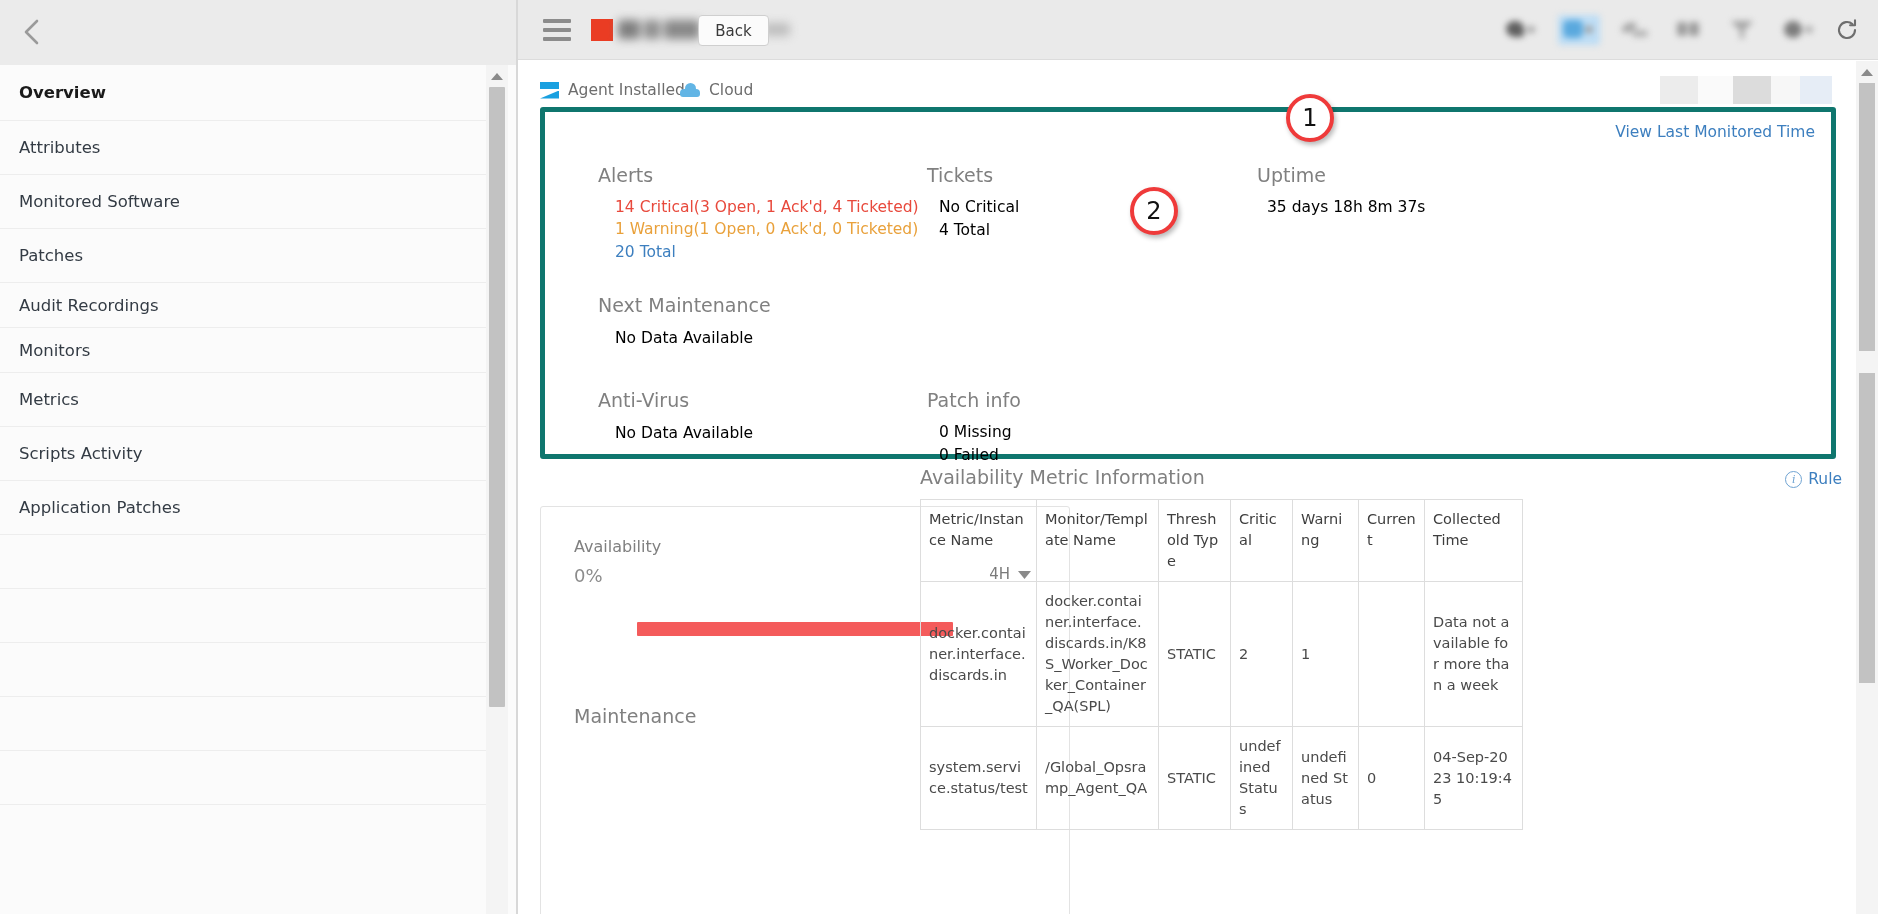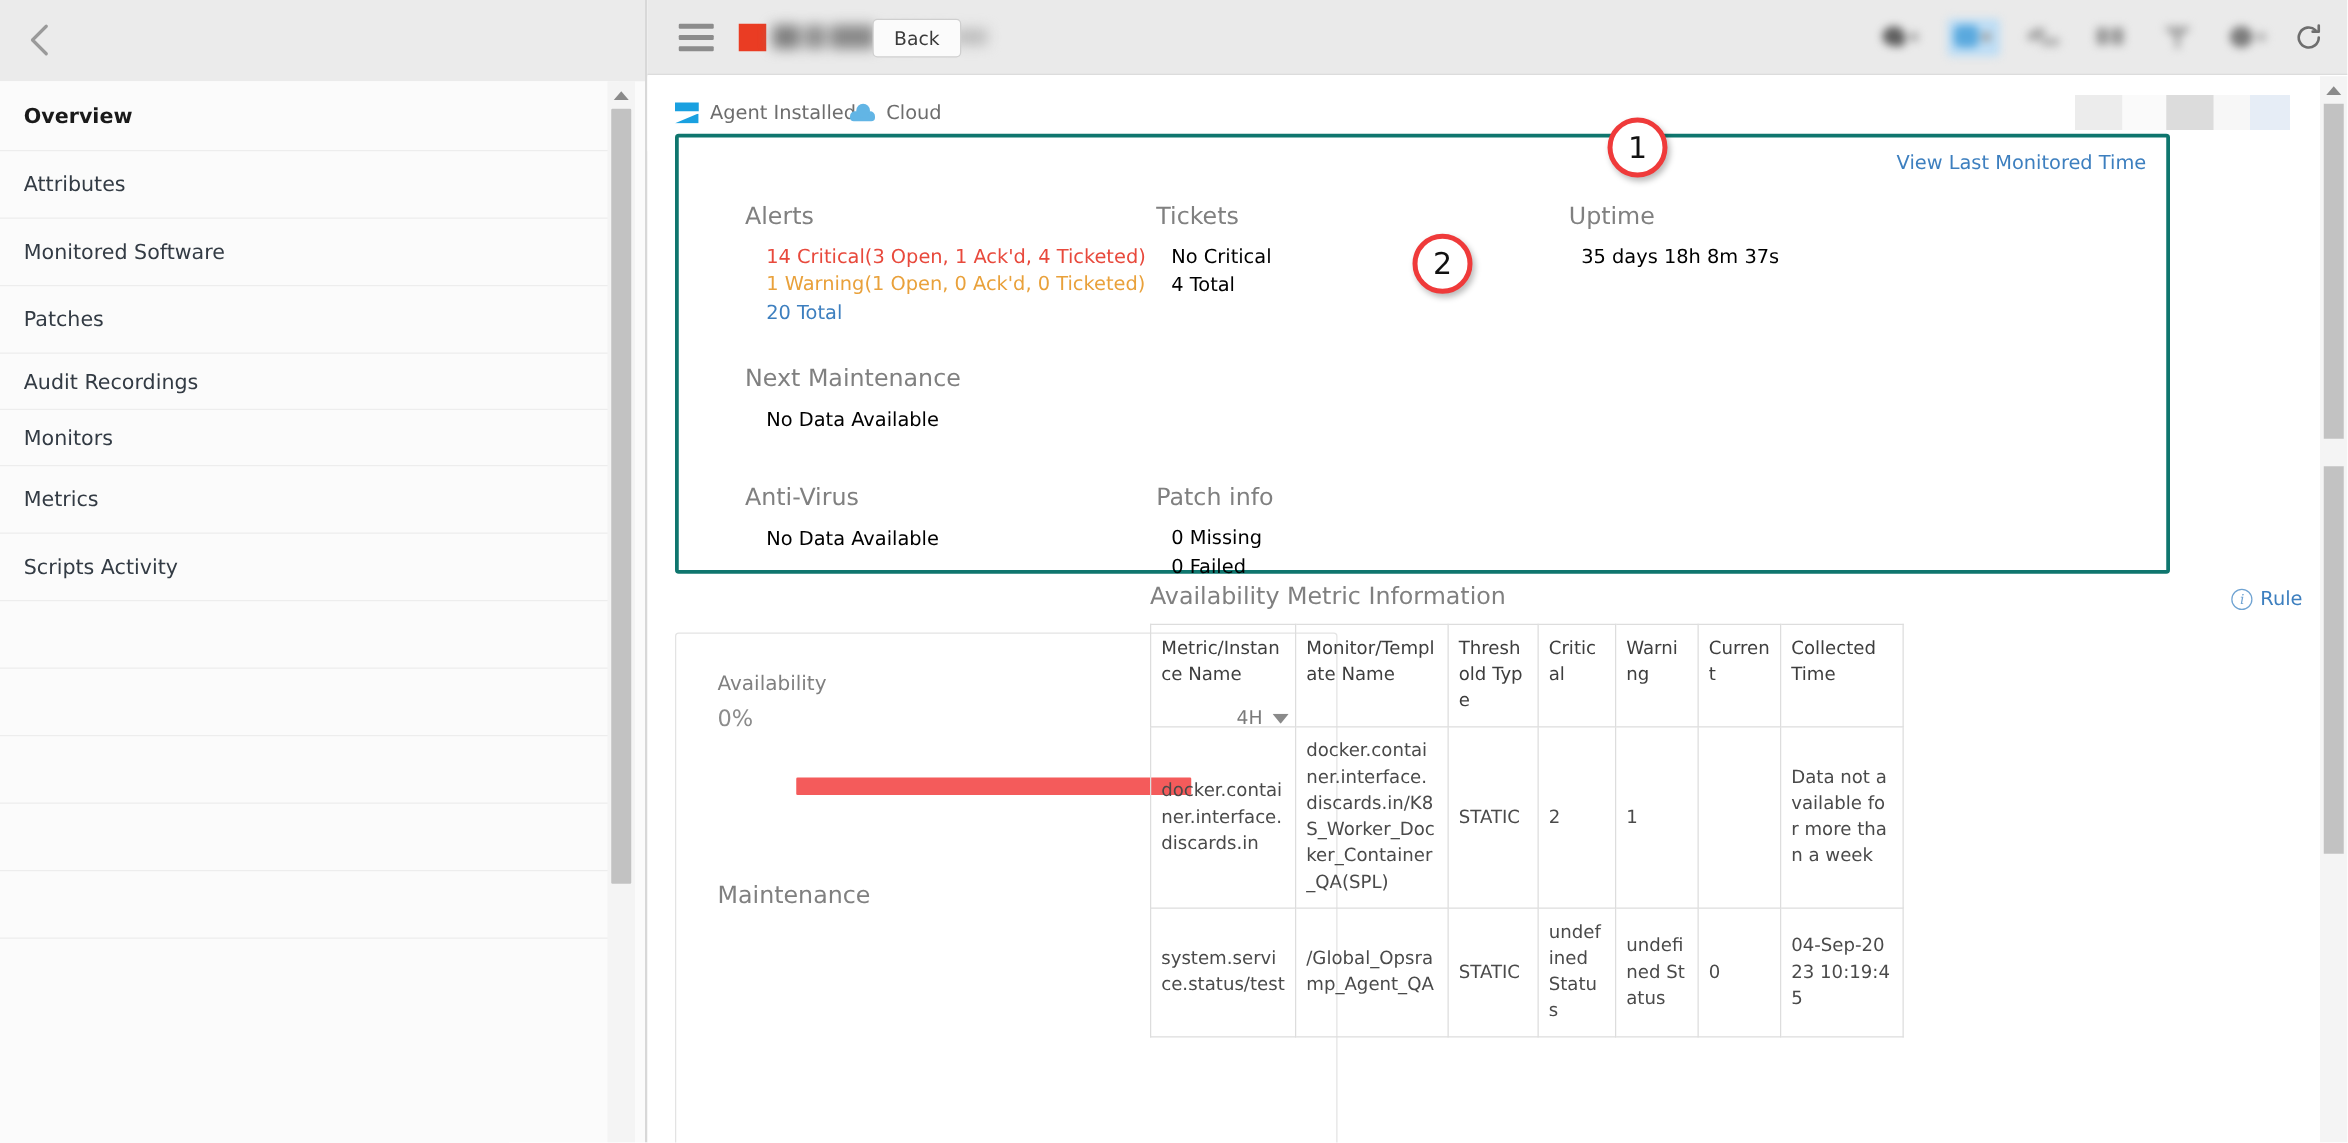--- a/index.html
+++ b/index.html
@@ -140,22 +140,22 @@
 
   
   .swatches {
     position:absolute; right:46px; top:76px; width:172px; height:28px;
     display:flex;
   }
   .swatches i { display:block; height:28px; }
 
   
   .card {
-    position:absolute; left:22px; top:107px; width:1196px; height:352px;
-    background:#fff; border:3px solid #0f766e; border-radius:3px;padding-left:29px;
+    position:absolute; left:22px; top:107px; width:1296px; height:352px;
+    background:#fff; border:5px solid #0f766e; border-radius:3px;padding-left:29px;
   }
   .view-last {
     position:absolute; right:16px; top:11px;
     font-size:15.5px; color:#3d7fbf; cursor:pointer;
   }
 
   .sec-title {
     position:absolute; font-size:19px; color:#808080; font-weight:400;
   }
   .sec-line { position:absolute; font-size:15.5px; color:#000000; }
@@ -254,20 +254,23 @@
         <span>Audit Recordings</span>
       </div>
       <div class="sidebar-item" style="height:45px;">
         <span>Monitors</span>
       </div>
       <div class="sidebar-item">
         <span>Metrics</span>
       </div>
       <div class="sidebar-item">
         <span>Scripts Activity</span>
+      </div>
+      <div class="sidebar-item">
+        <span>Application Patches</span>
       </div>
       <div class="sidebar-item ghost"></div>
       <div class="sidebar-item ghost"></div>
       <div class="sidebar-item ghost"></div>
       <div class="sidebar-item ghost"></div>
       <div class="sidebar-item ghost"></div>
     </div>
 
     <div class="sidebar-vscroll">
       <div class="arrow-up">

